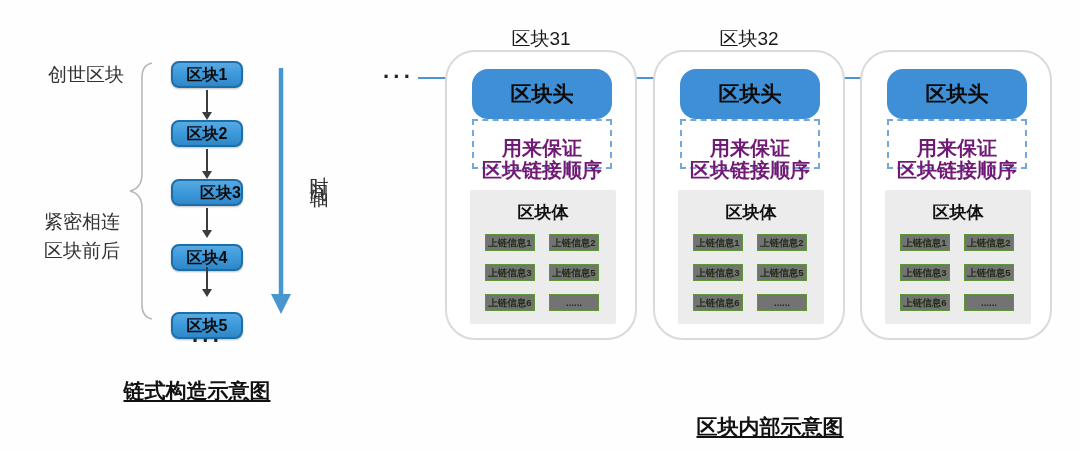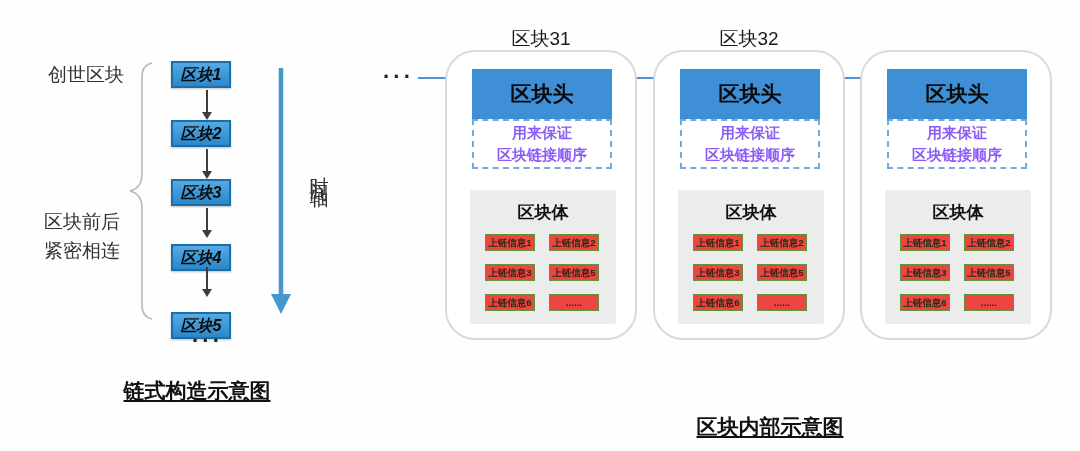--- a/index.html
+++ b/index.html
@@ -5,26 +5,25 @@
   html,body{margin:0;padding:0;background:#fff;}
   #canvas{
     position:relative;width:1080px;height:451px;background:#fefefe;
     font-family:"Liberation Sans","DejaVu Sans",sans-serif;color:#222;
     overflow:hidden;
   }
   .abs{position:absolute;}
   
   .side-label{font-size:19px;color:#333;line-height:29px;}
   .chain-block{
-    left:171px;width:60px;height:27px;border-radius:0;
+    left:171px;width:72px;height:27px;border-radius:8px;
     background:linear-gradient(180deg,#58A9E2 0%,#3E9BDB 45%,#2F87C8 100%);
     border:2px solid #1C6EA8;box-sizing:border-box;
     color:#0b0b0b;font-weight:700;font-size:16px;line-height:23px;text-align:center;
     box-shadow:0 1px 2px rgba(0,0,0,.25);
-    font-style:italic;
   }
   .varrow{left:206px;width:2px;background:#3c3c3c;}
   .varrow::after{
     content:"";position:absolute;left:-4px;bottom:-8px;
     border-left:5px solid transparent;border-right:5px solid transparent;
     border-top:8px solid #3c3c3c;
   }
   .ellipsis{font-size:22px;font-weight:700;color:#222;letter-spacing:3px;}
   .caption{font-size:21px;font-weight:700;color:#111;text-align:center;width:200px;text-decoration:underline;}
   .vertical-text{
@@ -39,62 +38,62 @@
     border-left:10px solid #4E94D4;
   }
   .card{
     top:50px;width:192px;height:290px;background:#fff;
     border:2px solid #DADADA;border-radius:30px;box-sizing:border-box;
   }
   .card-title{top:26px;width:192px;text-align:center;font-size:19px;color:#1a1a1a;}
   .card-header{
     position:absolute;left:25px;top:17px;width:140px;height:50px;
     background:#3E8FD6;color:#0a0a0a;font-weight:700;font-size:21px;
-    line-height:50px;text-align:center;box-sizing:border-box;
+    line-height:50px;text-align:center;box-sizing:border-box;border-radius:16px;
   }
   .card-note{
     position:absolute;left:25px;top:67px;width:140px;height:50px;
     border:2px dashed #76A7DC;box-sizing:border-box;
-    text-align:center;font-weight:700;font-size:15px;line-height:22px;
-    color:#8b5cf6;padding-top:1px;
+    text-align:center;font-weight:700;font-size:20px;line-height:22px;
+    color:#701a75;padding-top:16px;
   }
   .card-body{
     position:absolute;left:23px;top:138px;width:146px;height:134px;
     background:#ECECEC;border-radius:2px;
   }
   .body-title{margin-top:11px;text-align:center;font-weight:700;font-size:17px;color:#111;}
   .body-grid{
     margin-top:10px;margin-left:15px;display:grid;
     grid-template-columns:50px 50px;column-gap:14px;row-gap:13px;
   }
   .chip{
-    height:17px;background:#ef4444;border:1px solid #5E9537;box-sizing:border-box;
+    height:17px;background:#737373;border:1px solid #5E9537;box-sizing:border-box;
     font-size:9.5px;font-weight:700;color:#1d2b12;line-height:15px;text-align:center;
     white-space:nowrap;
   }
 </style>
 </head>
 <body>
 
 <div id="canvas">
 
   <div class="abs side-label" style="left:48px;top:60px;width:88px;">创世区块</div>
 
   <div class="abs side-label" style="left:44px;top:207px;width:96px;">
+    <div>紧密相连</div>
     <div>区块前后</div>
-    <div>紧密相连</div>
   </div>
 
   <svg class="abs" style="left:126px;top:61px;" width="30" height="260" viewBox="0 0 30 260">
     <path d="M 26 2 Q 16 4 16 16 L 16 113 Q 16 127 4 130 Q 16 133 16 147 L 16 244 Q 16 256 26 258" stroke="#B9B9B9" stroke-width="1.6" fill="none"></path>
   </svg>
 
   <div class="abs chain-block" style="top:61px;">区块1</div>
   <div class="abs chain-block" style="top:120px;">区块2</div>
-  <div class="abs chain-block" style="top:179px;">区块3</div>
+  <div class="abs chain-block" style="top:179px;text-align:right;">区块3</div>
   <div class="abs chain-block" style="top:244px;">区块4</div>
   <div class="abs chain-block" style="top:312px;">区块5</div>
 
   <div class="abs varrow" style="top:90px;height:22px;"></div>
   <div class="abs varrow" style="top:149px;height:22px;"></div>
   <div class="abs varrow" style="top:208px;height:22px;"></div>
   <div class="abs varrow" style="top:267px;height:22px;"></div>
 
   <div class="abs ellipsis" style="left:192px;top:328px;">···</div>
 

